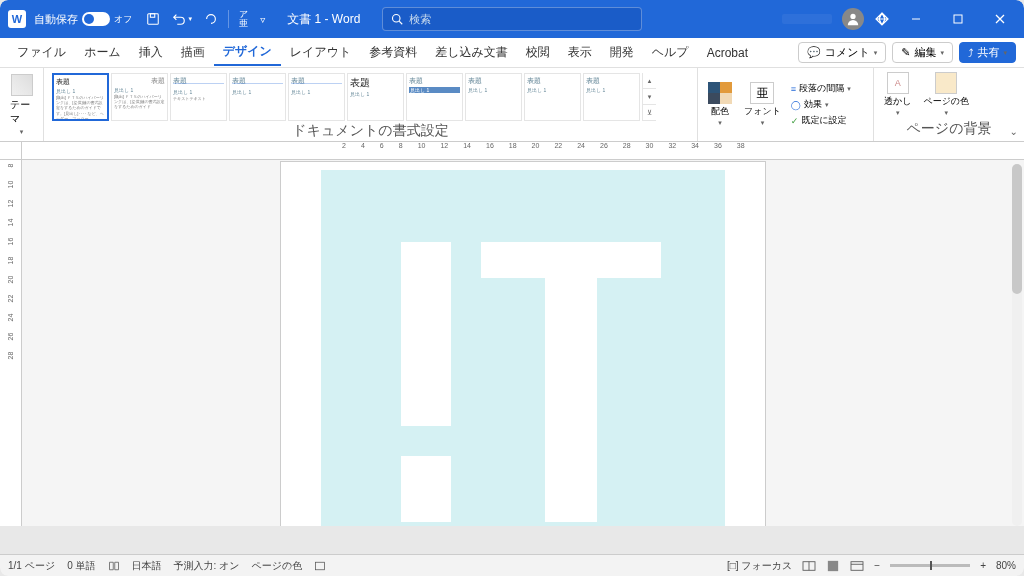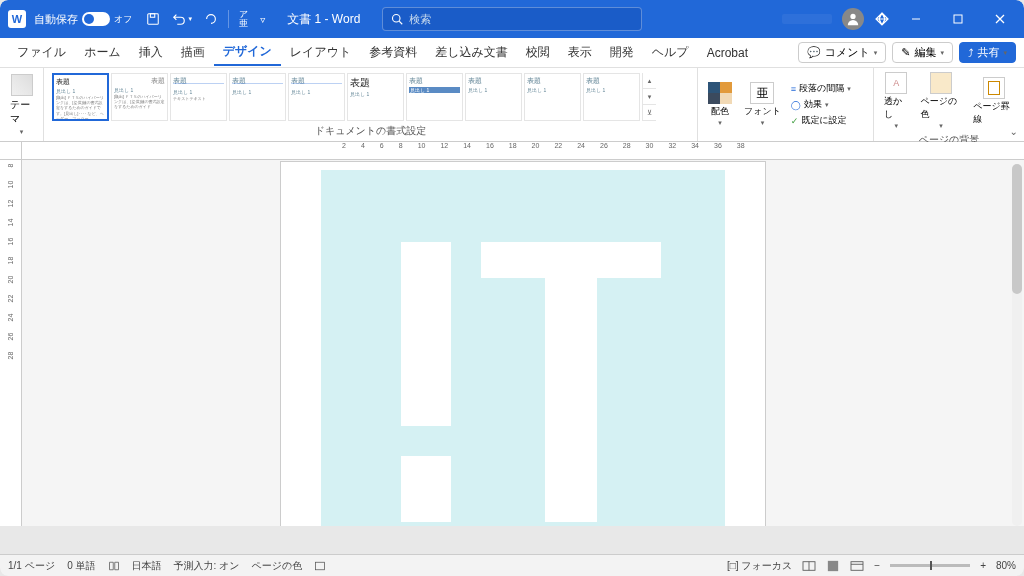--- a/index.html
+++ b/index.html
@@ -18,21 +18,21 @@
 .win-btn { width: 32px; height: 28px; display: flex; align-items: center; justify-content: center; }
 .menubar { background: white; height: 30px; display: flex; align-items: center; padding: 0 8px; font-size: 12px; border-bottom: 1px solid #e0e0e0; }
 .menu-item { padding: 4px 9px; cursor: pointer; color: #333; }
 .menu-item.active { border-bottom: 2px solid #2168D8; color: #2168D8; font-weight: 600; }
 .menu-right { margin-left: auto; display: flex; gap: 6px; }
 .pill { border: 1px solid #ccc; border-radius: 4px; padding: 2px 8px; font-size: 11px; display: flex; align-items: center; gap: 4px; }
 .pill.share { background: #2168D8; color: white; border-color: #2168D8; }
 .ribbon { background: white; height: 74px; display: flex; border-bottom: 1px solid #ccc; font-size: 10px; position: relative; }
 .rib-group { border-right: 1px solid #e0e0e0; padding: 2px 6px; display: flex; flex-direction: column; }
 .rib-group-body { flex: 1; display: flex; align-items: center; gap: 4px; }
-.rib-group-label { text-align: center; font-size: 10px; color: #555; padding: 1px 0; }
+.rib-group-label { text-align: center; font-size: 14px; color: #555; padding: 1px 0; }
 .theme-btn { display: flex; flex-direction: column; align-items: center; gap: 2px; padding: 2px 4px; }
 .theme-icon { width: 22px; height: 22px; background: linear-gradient(45deg,#f0f0f0,#ddd); border: 1px solid #ccc; }
 .gallery { flex: 1; display: flex; overflow: hidden; padding: 3px 2px 0 2px; gap: 2px; position: relative; }
 .gallery-item { width: 57px; height: 48px; border: 1px solid #e5e5e5; background: white; padding: 2px; font-size: 5px; color: #777; overflow: hidden; position: relative; }
 .gallery-item.selected { border: 2px solid #2168D8; }
 .gallery-title { font-size: 7px; color: #222; margin-bottom: 1px; }
 .gallery-sub { font-size: 5px; color: #689; margin-bottom: 1px; }
 .gallery-under { position: absolute; top: 9px; left: 2px; right: 2px; height: 1px; background: #2168D8; opacity: 0.3; }
 .gallery-scroll { width: 14px; display: flex; flex-direction: column; border-left: 1px solid #e5e5e5; }
 .gs-btn { flex: 1; display: flex; align-items: center; justify-content: center; font-size: 7px; color: #666; border-bottom: 1px solid #e5e5e5; }
@@ -263,26 +263,20 @@
       <div class="bg-btn">
         <div class="bg-icon" style="color:#c88">A</div>
         <span>透かし</span>
           <span class="chev">▾</span>
       </div>
       <div class="bg-btn">
         <div class="bg-icon" style="background:#f9e9c9"></div>
         <span>ページの色</span>
           <span class="chev">▾</span>
       </div>
-      <div class="bg-btn">
-        <div class="bg-icon">
-            <div style="width:12px;height:14px;border:1px solid #c80"></div>
-          </div>
-        <span>ページ罫線</span>
-      </div>
     </div>
     <div class="rib-group-label">ページの背景</div>
   </div>
   <div class="collapse-btn">⌄</div>
 </div>
 
 <div class="ruler">
   <div class="ruler-corner"></div>
   <div class="ruler-h">
     <div class="ruler-marks" id="ruler-marks">

